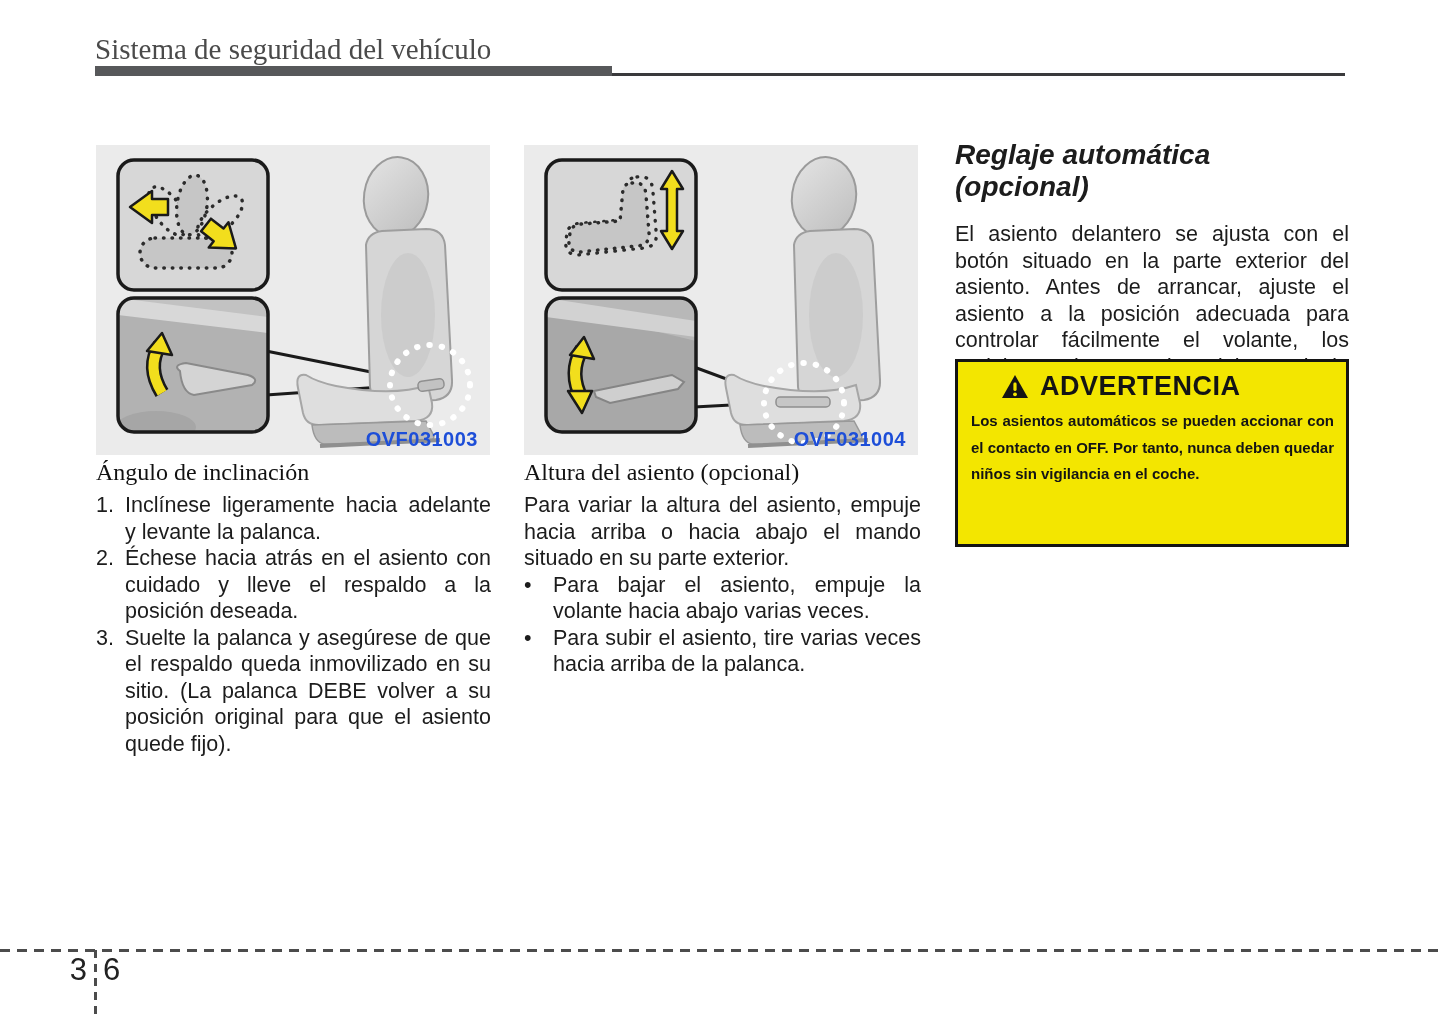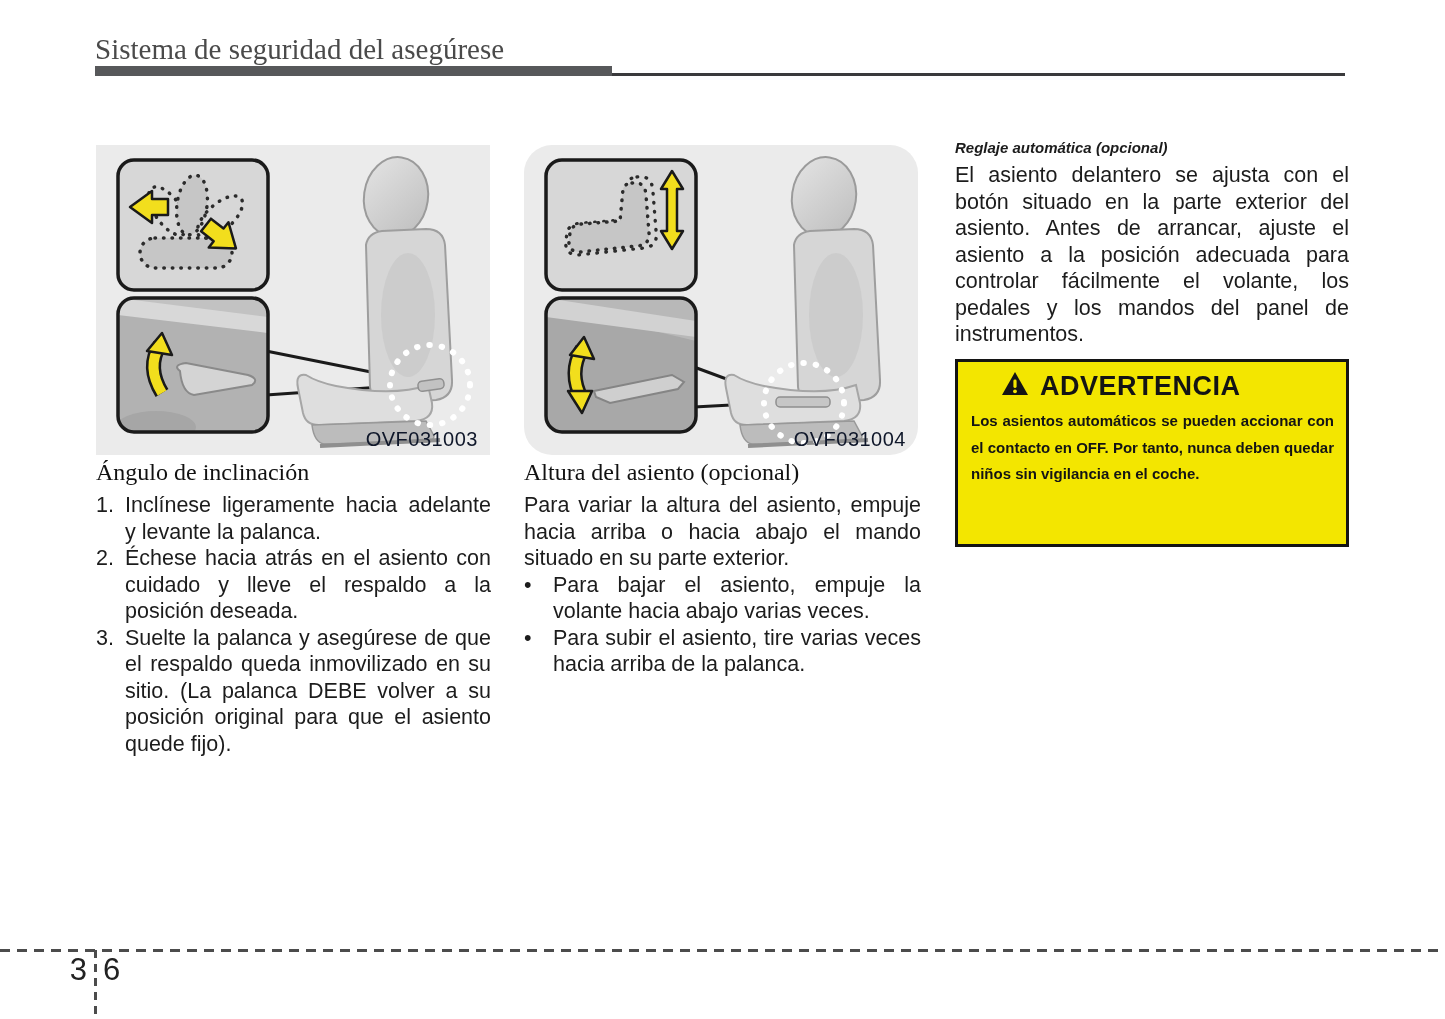--- a/index.html
+++ b/index.html
@@ -15,77 +15,77 @@
     white-space:nowrap;
   }
   .title-bar  { position:absolute; left:95px;  top:66px; width:517px; height:10px; background:#57585a; }
   .title-rule { position:absolute; left:612px; top:73px; width:733px; height:3px;  background:#3a3a3c; }
 
   
   .figure {
     position:absolute; top:145px; width:394px; height:310px; background:#ebebeb;
   }
   .figure.f1 { left:96px; }
-  .figure.f2 { left:524px;border-radius:28px; }
+  .figure.f2 { left:524px; }
   .figure svg { position:absolute; left:0; top:0; }
   .fig-caption {
     position:absolute; right:12px; bottom:4px;
-    font-size:20px; color:#0f172a; letter-spacing:0.5px;
+    font-size:20px; color:#1d4ed8; letter-spacing:0.5px;font-weight:bold;
   }
 
   
   .col { position:absolute; }
   .col1 { left:96px;  top:459px; width:395px; }
   .col2 { left:524px; top:459px; width:397px; }
   .col3 { left:955px; top:139px; width:394px; }
 
   .h-serif {
     font-family:"Liberation Serif", serif; font-weight:normal; font-size:24px;
     color:#111; margin:0 0 6px 0;
   }
   .h-sans-italic {
     font-family:"Liberation Sans", sans-serif; font-weight:bold; font-style:italic;
-    font-size:15px; color:#1c1c1c; margin:0 0 6px 0;
+    font-size:28px; color:#1c1c1c; margin:0 0 18px 0;
   }
   .body-text {
     font-size:21.5px; line-height:26.5px; text-align:justify; margin:0;
   }
   .step, .bullet-item { display:flex; }
   .step-num     { flex:0 0 29px; font-size:21.5px; line-height:26.5px; }
   .bullet-marker{ flex:0 0 29px; font-size:21.5px; line-height:26.5px; }
   .step-text, .bullet-text { flex:1; font-size:21.5px; line-height:26.5px; text-align:justify; }
 
   
   .warning-box {
     position:absolute; left:955px; top:359px; width:394px; height:188px;
     background:#f3e600; border:3px solid #141414; box-sizing:border-box;
     padding:7px 12px 6px 13px;
   }
-  .warning-title-row { display:flex; gap:11px; padding-left:30px; margin:2px 0 6px 0; }
+  .warning-title-row { display:flex; align-items:center; gap:11px; padding-left:30px; margin:2px 0 6px 0; }
   .warning-title { font-weight:bold; font-size:27px; color:#141414; letter-spacing:0.5px; }
   .warning-text  { font-weight:bold; font-size:15px; line-height:26.5px; text-align:justify; color:#141414; margin:0; }
 
   
   .footer-hline {
     position:absolute; left:0; top:949px; width:1445px; height:3px;
     background:repeating-linear-gradient(90deg,#4c4c4c 0 10px,transparent 10px 17px);
   }
   .footer-vline {
     position:absolute; left:94px; top:950px; width:3px; height:69px;
     background:repeating-linear-gradient(180deg,#4c4c4c 0 8px,transparent 8px 14px);
   }
   .chapter-num { position:absolute; left:53px; top:952px; width:34px; text-align:right; font-size:31px; color:#222; }
   .page-num    { position:absolute; left:103px; top:952px; font-size:31px; color:#222; }
 </style>
 </head>
 <body>
 
 <div class="page">
 
-  <div class="page-title">Sistema de seguridad del asegúrese</div>
+  <div class="page-title">Sistema de seguridad del vehículo</div>
   <div class="title-bar"></div>
   <div class="title-rule"></div>
 
   <div class="figure f1">
     <svg width="394" height="310" viewBox="0 0 394 310">
       <defs>
         <linearGradient id="hg1" x1="0" y1="0" x2="1" y2="1">
           <stop offset="0" stop-color="#e4e4e4"></stop>
             <stop offset="1" stop-color="#bdbdbd"></stop>
         </linearGradient>

